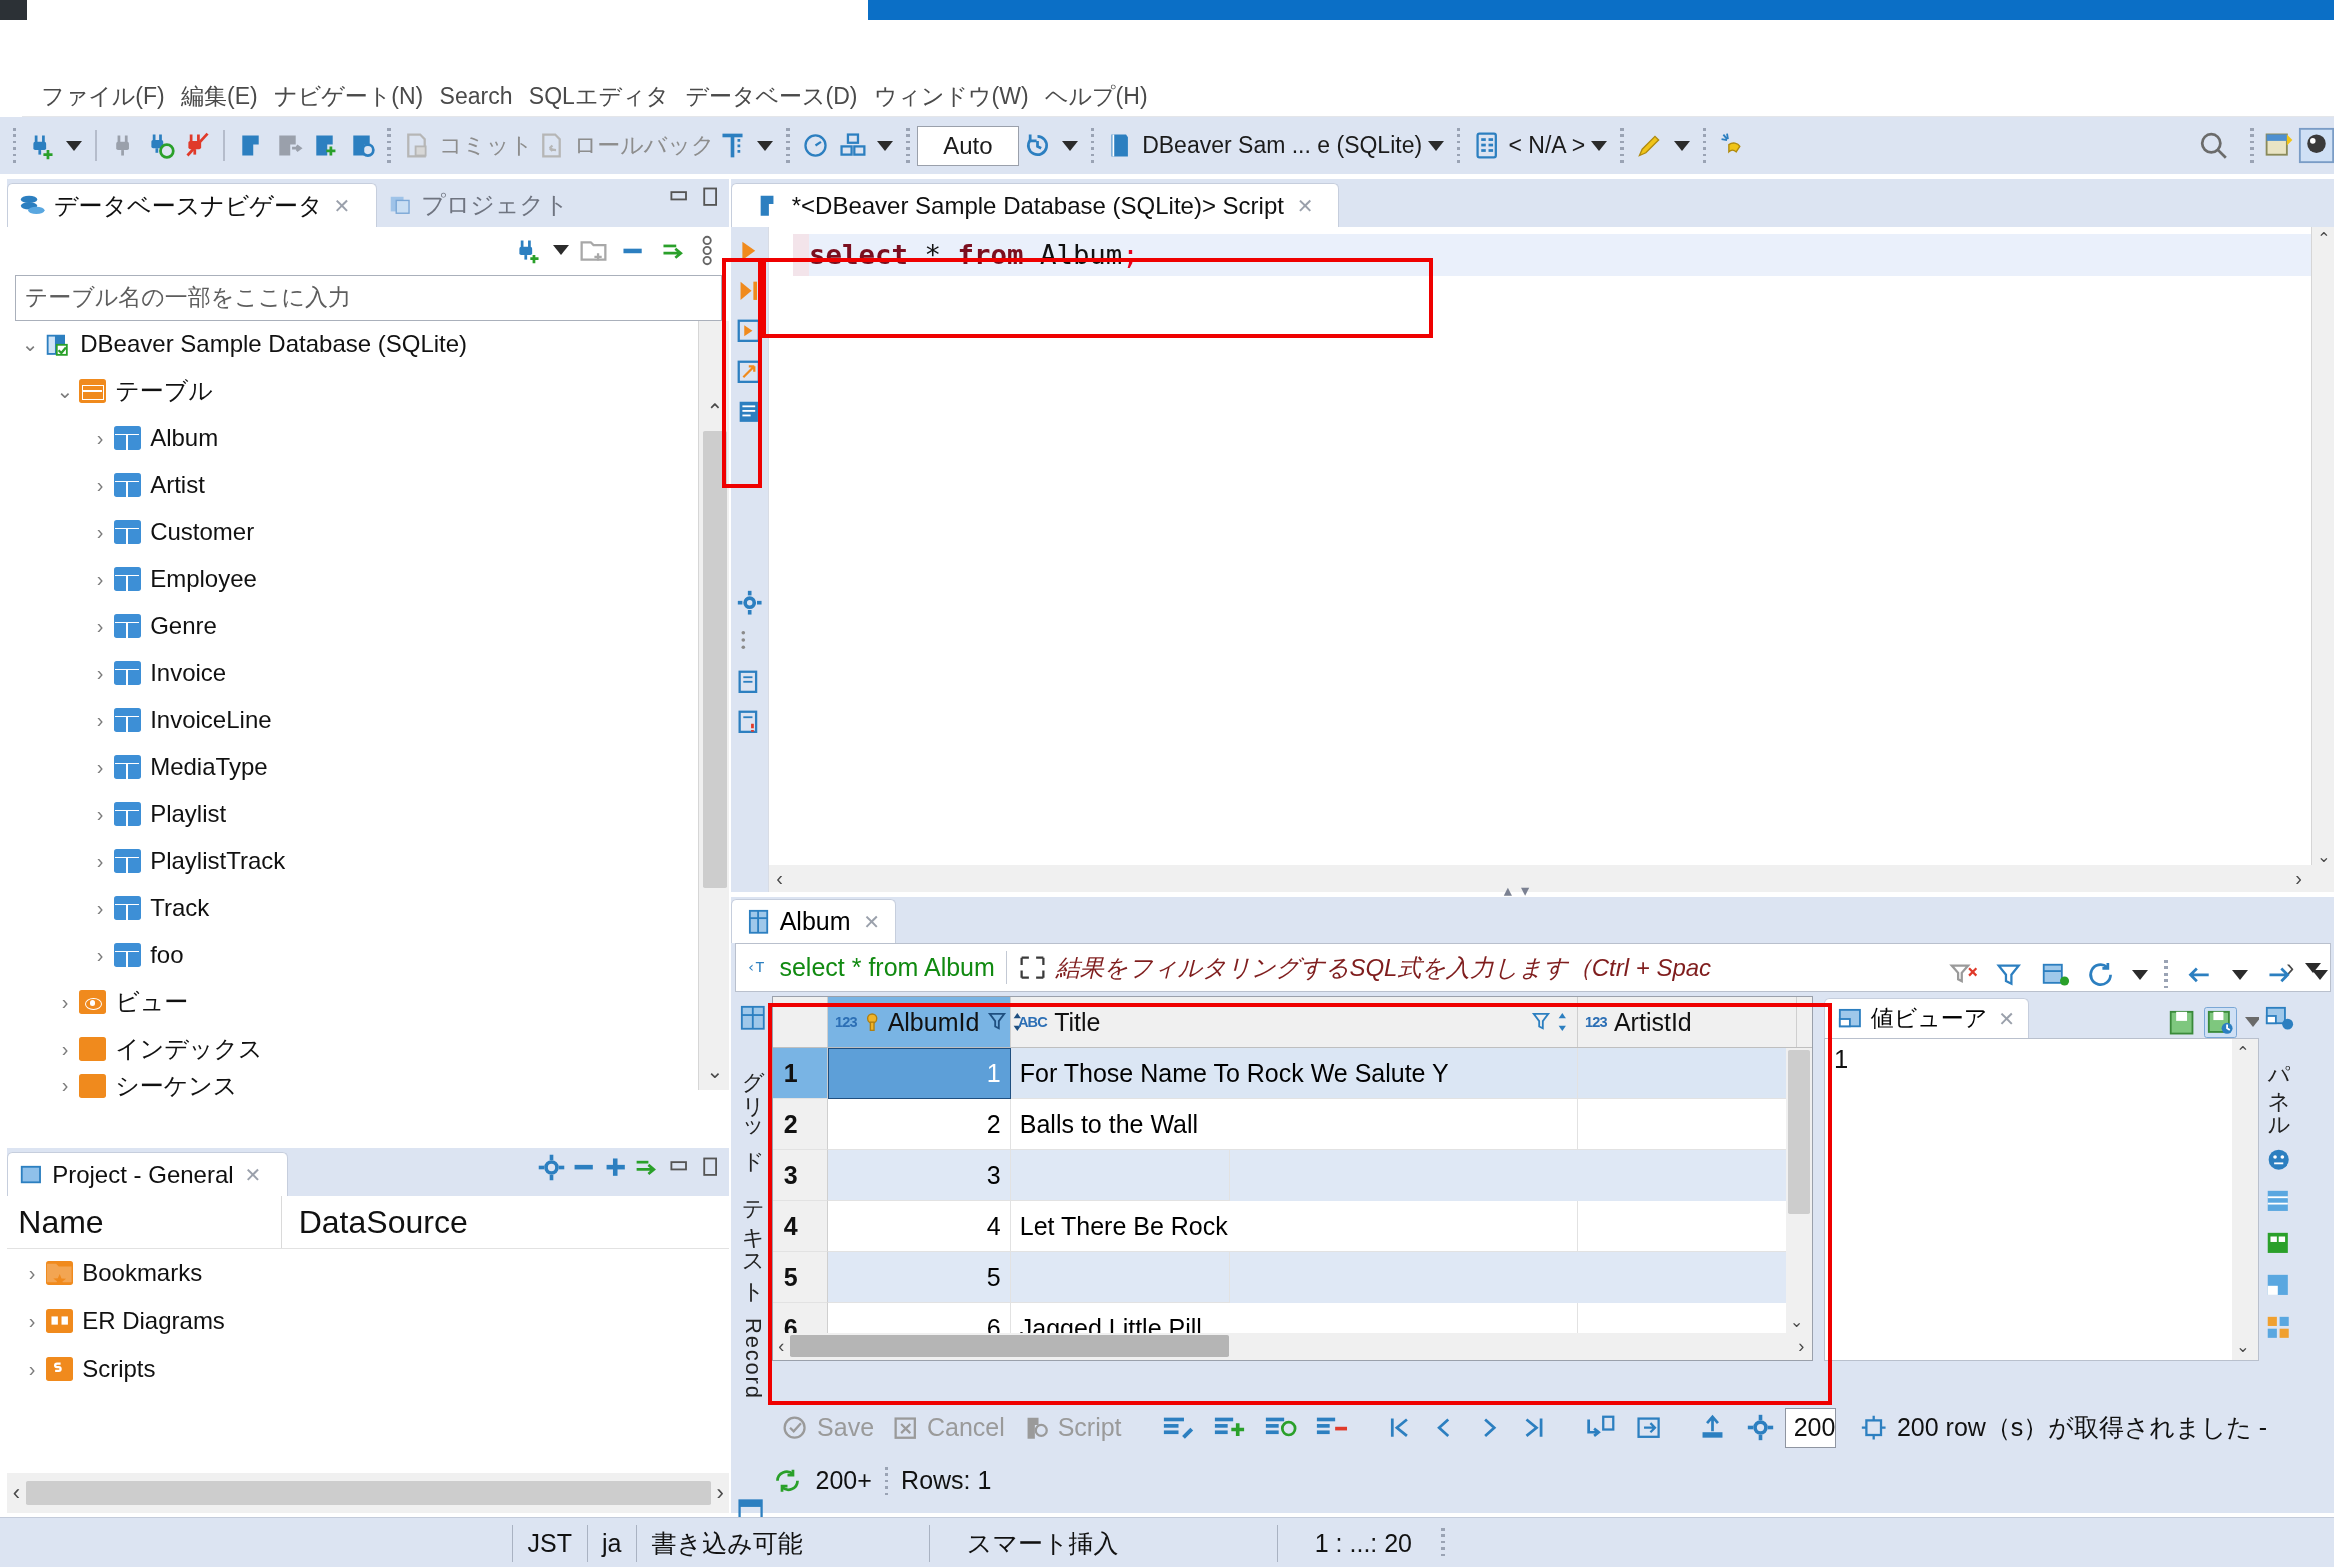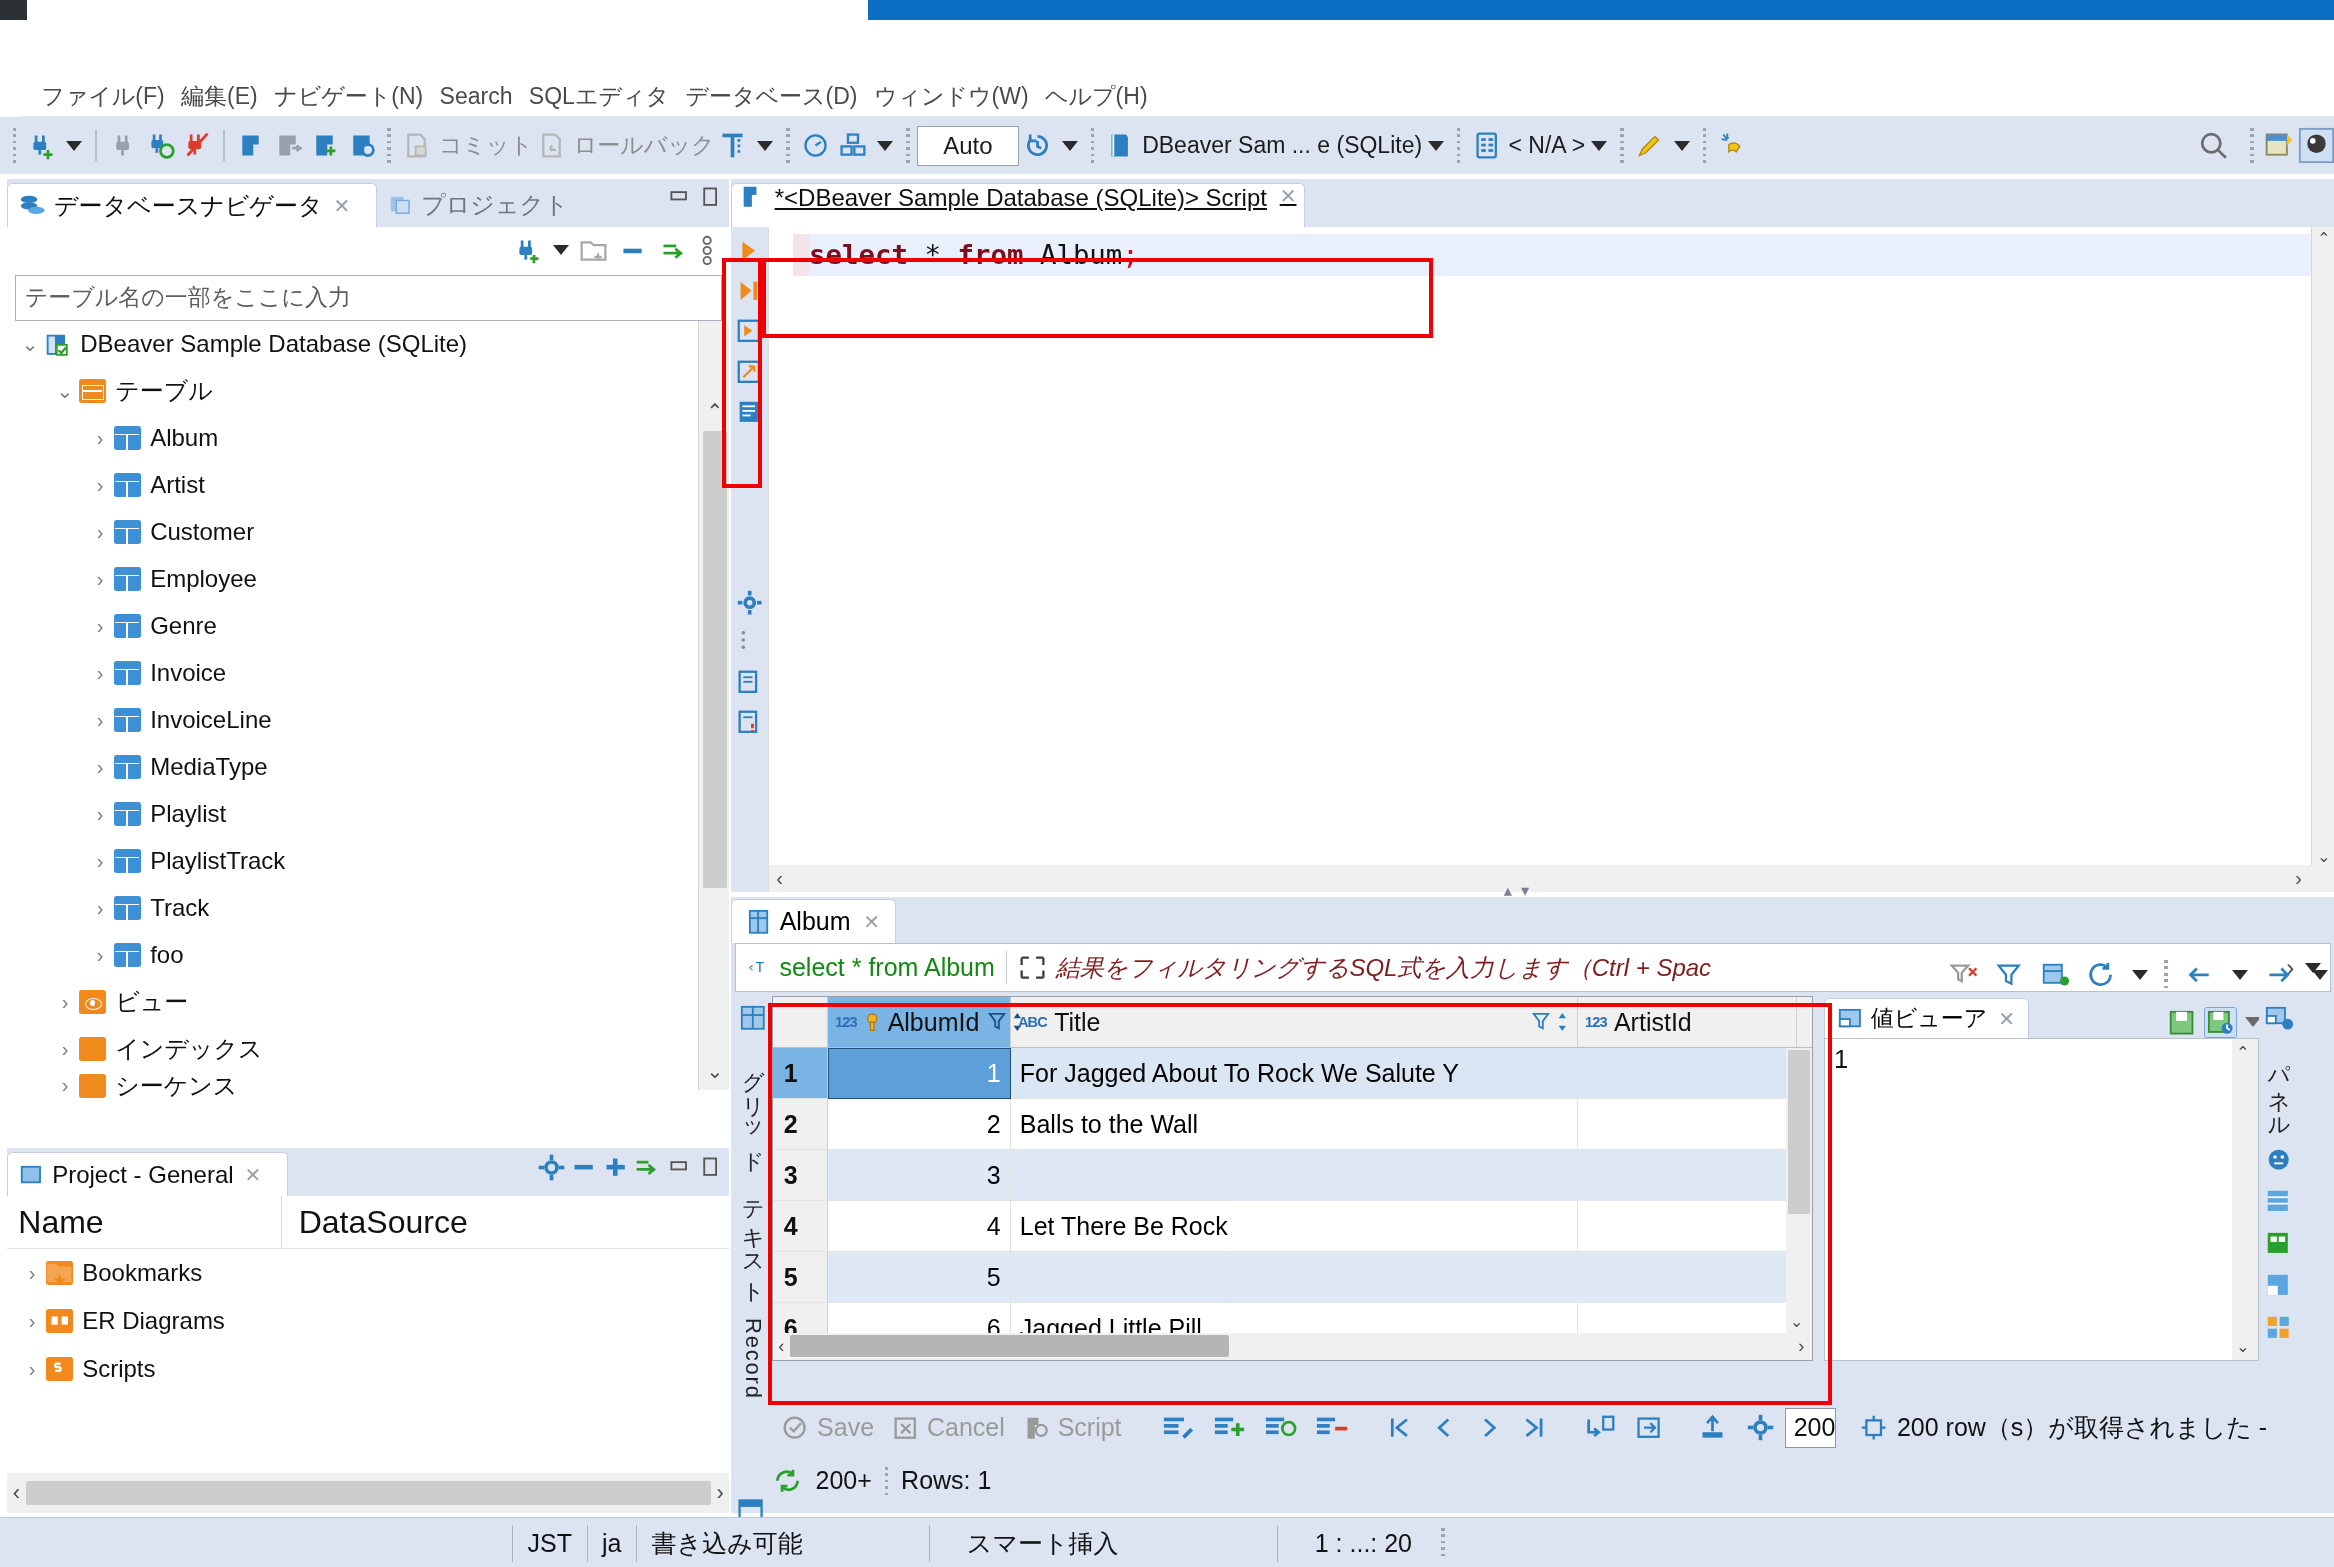--- a/index.html
+++ b/index.html
@@ -146,23 +146,23 @@
   }
   .proj-cols {
     height:53px; display:flex; align-items:center; font-size:32px; color:#111; border-bottom:0.9px solid #e2e2e2;
   }
   .proj-row { height:48px; display:flex; align-items:center; font-size:24px; color:#111; }
 
   
   .editor-wrap { position:absolute; left: 731px; top: 179px; width: 1604px; height: 713px; }
   .sql-tabrow { height:48px; background:#dce4f2; display:flex; align-items:flex-end; }
   .sql-tab {
-    height:44px; display:flex; gap:9.1px; padding:0 8px;
+    height:44px; display:flex; align-items:center; gap:9.1px; padding:0 25px;
     background:#fff; border:0.9px solid #c6cedd; border-bottom:none;
-    border-top-left-radius:5.5px;border-top-right-radius:5.5px; font-size:24px; color:#0f0f0f; white-space:nowrap;text-decoration:underline;
+    border-top-left-radius:5.5px;border-top-right-radius:5.5px; font-size:24px; color:#0f0f0f; white-space:nowrap;
   }
   .sql-body { position:absolute; left:0; top:48px; right:0; bottom:0; background:#86efac; display:flex; }
   .sql-gutter-bar {
     width: 37px; background:#dce4f2; display:flex; flex-direction:column; align-items:center;
     padding-top: 11px; gap: 12.8px;
   }
   .gicon { width:27.4px;height:27.4px; position:relative; }
   .sql-code-area { flex:1; position:relative; background:#fff; border-left:0.9px solid #d8dce5; }
   .code-ruler { position:absolute; left:0; top:0; width:24px; bottom:0; background:#fff; }
   .code-marker { position:absolute; left:24px; top:7.3px; width:16.4px; height:42px; background:#f3e4ea; }
@@ -1018,21 +1018,21 @@
           </div>
           <div class="gh-cell" style="width:219px;">
             <span class="type-badge">123</span>
             <span>ArtistId</span>
           </div>
         </div>
 
         <div class="grow sel-row">
           <div class="rownum active">1</div>
           <div class="gcell num cellsel" style="width:183px;">1</div>
-          <div class="gcell" style="width:567px;">For Jagged About To Rock We Salute Y</div>
+          <div class="gcell" style="width:567px;">For Those Name To Rock We Salute Y</div>
           <div class="gcell num" style="width:219px;"></div>
         </div>
         <div class="grow">
           <div class="rownum">2</div>
           <div class="gcell num" style="width:183px;">2</div>
           <div class="gcell" style="width:567px;">Balls to the Wall</div>
           <div class="gcell num" style="width:219px;"></div>
         </div>
         <div class="grow alt">
           <div class="rownum">3</div>

